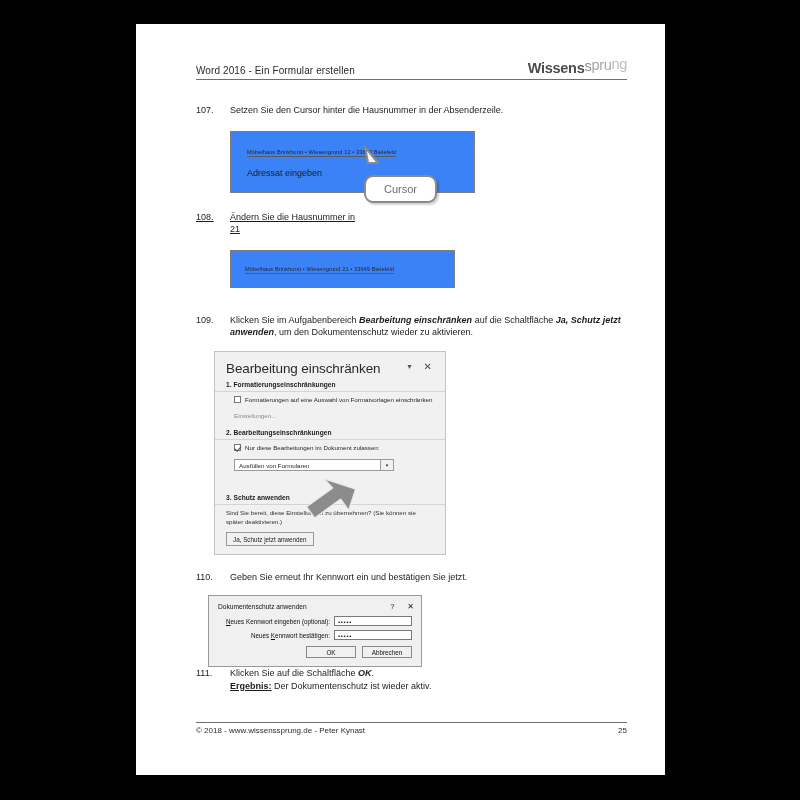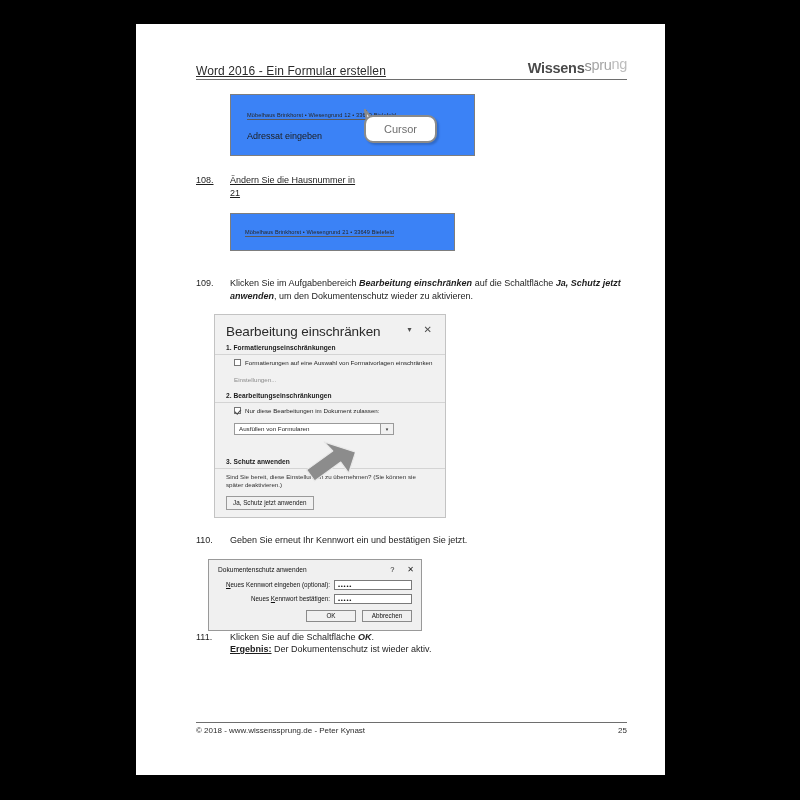--- a/index.html
+++ b/index.html
@@ -27,25 +27,24 @@
   
   .doc-header {
     display: flex;
     align-items: flex-end;
     justify-content: space-between;
     border-bottom: 1.4px solid #6e6e6e;
     padding-bottom: 3px;
     height: 28px;
   }
   .doc-header-title {
-    font-size: 12px;
+    font-size: 10px;
     color: #2b2b2b;
     letter-spacing: 0.1px;
     line-height: 10px;
-    text-decoration: underline;
   }
   .logo {
     font-size: 14.5px;
     line-height: 15px;
     letter-spacing: -0.3px;
     white-space: nowrap;
     display: flex;
     align-items: flex-end;
   }
   .logo .l1 { color: #4b4b4b; font-weight: bold; font-size: 14.5px; }
@@ -95,21 +94,21 @@
   }
   .addr-big {
     position: absolute;
     left: 16px; top: 36px;
     font-size: 9px;
     color: #1d1d1d;
   }
   
   .callout {
     position: absolute;
-    left: 133px; top: 20px;
+    left: 133px; top: 43px;
     width: 73px; height: 28px;
     border: 2.2px solid #8a8a8a;
     border-radius: 9px;
     background: #ffffff;
     box-shadow: 2px 2px 2px rgba(0,0,0,0.18);
     display: flex; align-items: center; justify-content: center;
     font-size: 11px;
     color: #6f6f6f;
     z-index: 3;
   }
@@ -292,20 +291,24 @@
     <div class="doc-header">
       <div class="doc-header-title">Word 2016 - Ein Formular erstellen</div>
       <div class="logo">
         <span class="l1">Wissens</span>
           <span class="l2">s</span>
           <span class="l3">pru</span>
           <span class="l4">ng</span>
       </div>
     </div>
 
+    <div class="step" style="margin-top:24px;">
+      <div class="step-num">107.</div>
+      <div class="step-text">Setzen Sie den Cursor hinter die Hausnummer in der Absenderzeile.</div>
+    </div>
 
     <div class="shot" id="box107">
       <div class="addr-line">Möbelhaus Brinkhorst • Wiesengrund 12 • 33649 Bielefeld</div>
       <div class="addr-cursor"></div>
       <div class="addr-big">Adressat eingeben</div>
       <svg class="callout-tail" viewBox="0 0 16 18">
         <path d="M2,1 L15,17 L5,17 Z" fill="#ffffff" stroke="#8a8a8a" stroke-width="2.2" stroke-linejoin="round"></path>
       </svg>
       <div class="callout">
         <span>Cursor</span>

